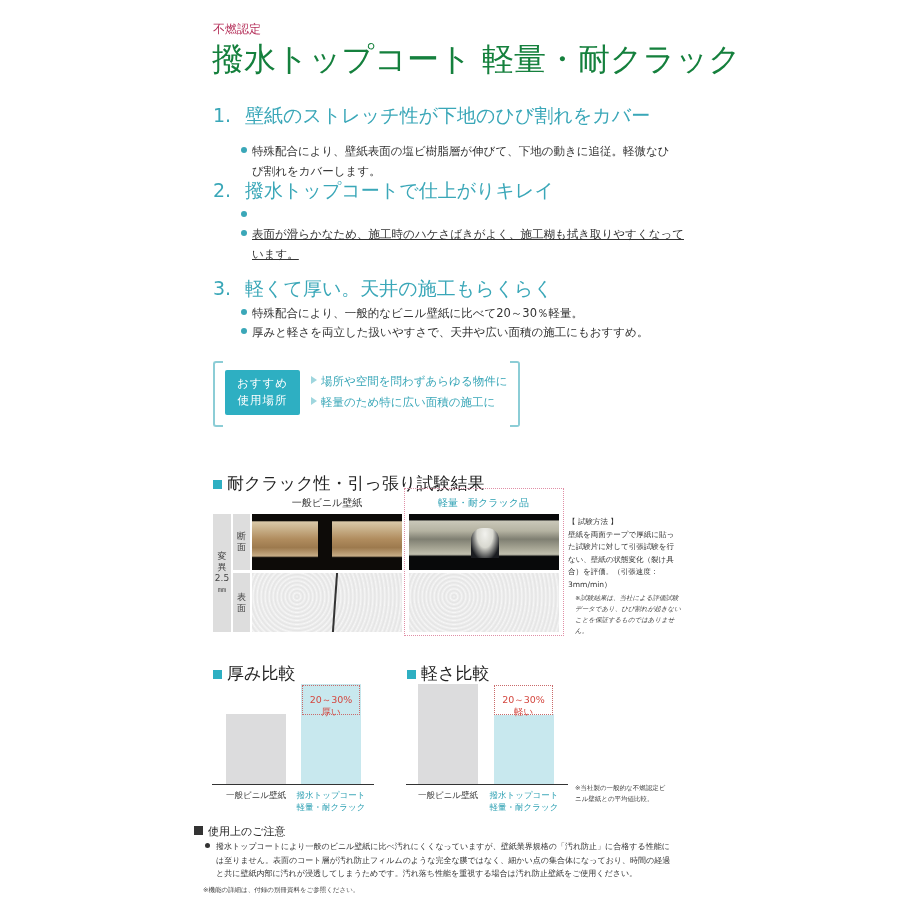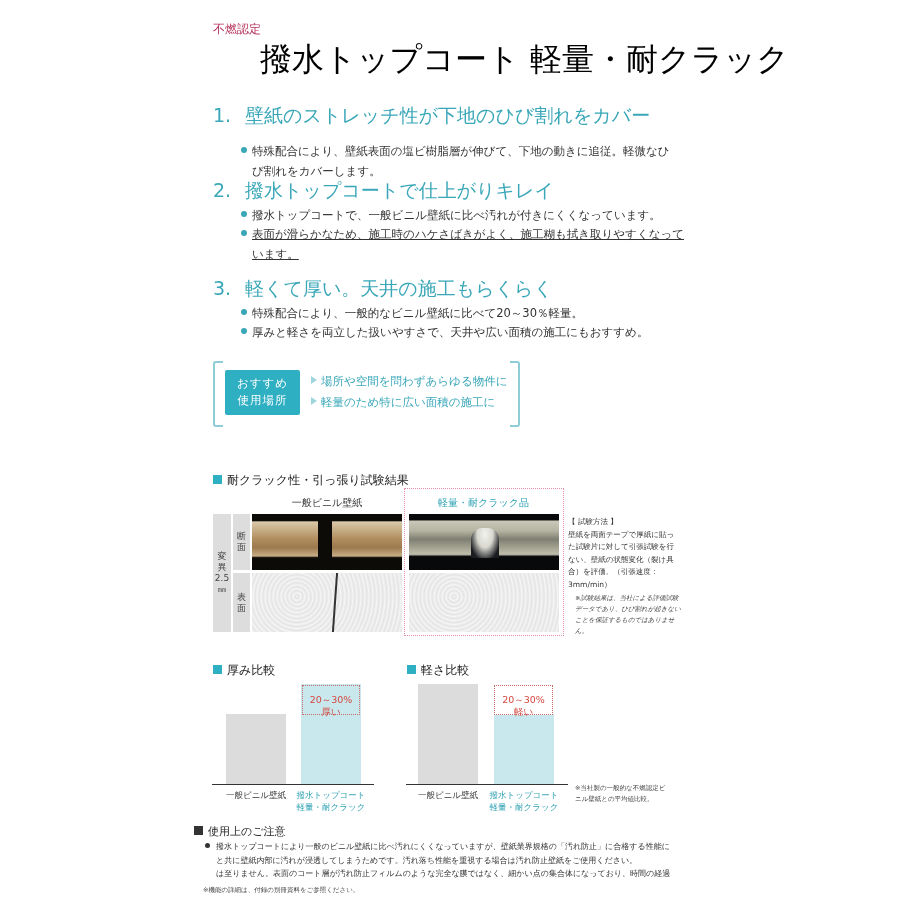--- a/index.html
+++ b/index.html
@@ -1,29 +1,29 @@
 <!DOCTYPE html>
 <html><head>
 <meta charset="utf-8">
 <style>
   html,body{margin:0;padding:0;background:#fff;}
   body{width:900px;height:900px;position:relative;overflow:hidden;font-family:"DejaVu Sans","Liberation Sans",sans-serif;color:#333;}
   .abs{position:absolute;}
   .cert{left:213px;top:21px;font-size:12px;color:#b5305a;}
-  .title{left:212px;top:38px;font-size:32px;color:#000000;letter-spacing:0px;white-space:nowrap;font-weight:300;margin-left:48px;}
+  .title{left:212px;top:38px;font-size:32px;color:#15803d;letter-spacing:0px;white-space:nowrap;font-weight:300;}
   .feat-h{font-size:19px;color:#3aa7b8;white-space:nowrap;}
   .feat-h .num{display:inline-block;width:32px;}
   .bullet{font-size:11.5px;color:#333;line-height:20px;white-space:nowrap;}
   .bullet .dot{display:inline-block;width:6px;height:6px;border-radius:50%;background:#3aa7b8;margin-right:5px;vertical-align:2px;}
   .rec-bracket-l{left:213px;top:361px;width:8px;height:62px;border:2px solid #8ccdd6;border-right:none;border-radius:3px 0 0 3px;}
   .rec-bracket-r{left:510px;top:361px;width:8px;height:62px;border:2px solid #8ccdd6;border-left:none;border-radius:0 3px 3px 0;}
   .rec-box{left:225px;top:370px;width:75px;height:45px;background:#2eafc2;color:#fff;font-size:11.5px;text-align:center;line-height:17px;padding-top:5px;box-sizing:border-box;border-radius:2px;letter-spacing:1px;}
   .rec-item{font-size:11.5px;color:#3aa7b8;white-space:nowrap;}
   .rec-item .tri{display:inline-block;width:0;height:0;border-left:6px solid #9fd6de;border-top:4px solid transparent;border-bottom:4px solid transparent;margin-right:4px;vertical-align:1px;}
-  .sec-h{font-size:12px;color:#222;white-space:nowrap;}
+  .sec-h{font-size:17px;color:#222;white-space:nowrap;}
   .sq{display:inline-block;width:9px;height:9px;background:#2eafc2;margin-right:5px;vertical-align:0px;}
   .sq.dark{background:#333;}
   .col-h{font-size:10px;color:#333;text-align:center;}
   .col-h.teal{color:#2a9fb2;}
   .side-lab{background:#ddd;color:#444;font-size:9px;text-align:center;display:flex;align-items:center;justify-content:center;line-height:11px;}
   .photo-cross-a{background:linear-gradient(180deg,#0d0b08 0%,#0d0b08 12%,#d9c8a8 14%,#c4aa82 30%,#b08c5e 45%,#9d7a4e 60%,#c7ad86 75%,#0d0b08 78%,#0d0b08 100%);}
   .photo-cross-b{background:linear-gradient(180deg,#08090a 0%,#08090a 10%,#c9c7b8 13%,#b5b3a2 30%,#7f7f72 45%,#a3a291 60%,#c0bfae 72%,#08090a 76%,#08090a 100%);}
   .photo-surf{background:repeating-radial-gradient(circle at 30% 40%,#f2f2f2 0,#e4e4e4 2px,#f7f7f7 4px),#eee;}
   .dotbox{border:1.5px dotted #e08fa6;}
   .method{font-size:7.5px;color:#333;line-height:12.5px;white-space:normal;}
@@ -49,21 +49,21 @@
 </div>
 <div class="abs bullet" style="left:241px;top:130px;margin-top:11px;">
   <span class="dot"></span><span>特殊配合により、壁紙表面の塩ビ樹脂層が伸びて、下地の動きに追従。軽微なひ</span><br>
   <span style="padding-left:11px;">び割れをカバーします。</span>
 </div>
 
 <div class="abs feat-h" style="left:213px;top:178px;">
   <span class="num">2.</span><span>撥水トップコートで仕上がりキレイ</span>
 </div>
 <div class="abs bullet" style="left:241px;top:205px;">
-  <span class="dot"></span><span>撥水トップコートで、一般ビニル壁紙に比べ汚れが付きにくくなっています。</span>
+  <span class="dot"></span>
 </div>
 <div class="abs bullet" style="left:241px;top:224px;text-decoration:underline;">
   <span class="dot"></span><span>表面が滑らかなため、施工時のハケさばきがよく、施工糊も拭き取りやすくなって</span><br>
   <span style="padding-left:11px;">います。</span>
 </div>
 
 <div class="abs feat-h" style="left:213px;top:276px;">
   <span class="num">3.</span><span>軽くて厚い。天井の施工もらくらく</span>
 </div>
 <div class="abs bullet" style="left:241px;top:303px;">
@@ -160,16 +160,16 @@
 <div class="abs note-s" style="left:575px;top:783px;width:110px;">
   <div>※当社製の一般的な不燃認定ビ</div>
   <div>ニル壁紙との平均値比較。</div>
 </div>
 
 <div class="abs sec-h" style="left:194px;top:824px;font-size:11px;">
   <span class="sq dark"></span><span>使用上のご注意</span>
 </div>
 <div class="abs caution-b" style="left:203px;top:840px;width:500px;white-space:nowrap;">
   <div><span style="display:inline-block;width:5px;height:5px;border-radius:50%;background:#333;margin:0 6px 1px 2px;"></span><span>撥水トップコートにより一般のビニル壁紙に比べ汚れにくくなっていますが、壁紙業界規格の「汚れ防止」に合格する性能に</span></div>
+  <div style="padding-left:13px;">は至りません。表面のコート層が汚れ防止フィルムのような完全な膜ではなく、細かい点の集合体になっており、時間の経過</div>
   <div style="padding-left:13px;">と共に壁紙内部に汚れが浸透してしまうためです。汚れ落ち性能を重視する場合は汚れ防止壁紙をご使用ください。</div>
-  <div style="padding-left:13px;">は至りません。表面のコート層が汚れ防止フィルムのような完全な膜ではなく、細かい点の集合体になっており、時間の経過</div>
 </div>
 <div class="abs foot" style="left:203px;top:886px;">※機能の詳細は、付録の別冊資料をご参照ください。</div>
 
 </body></html>

